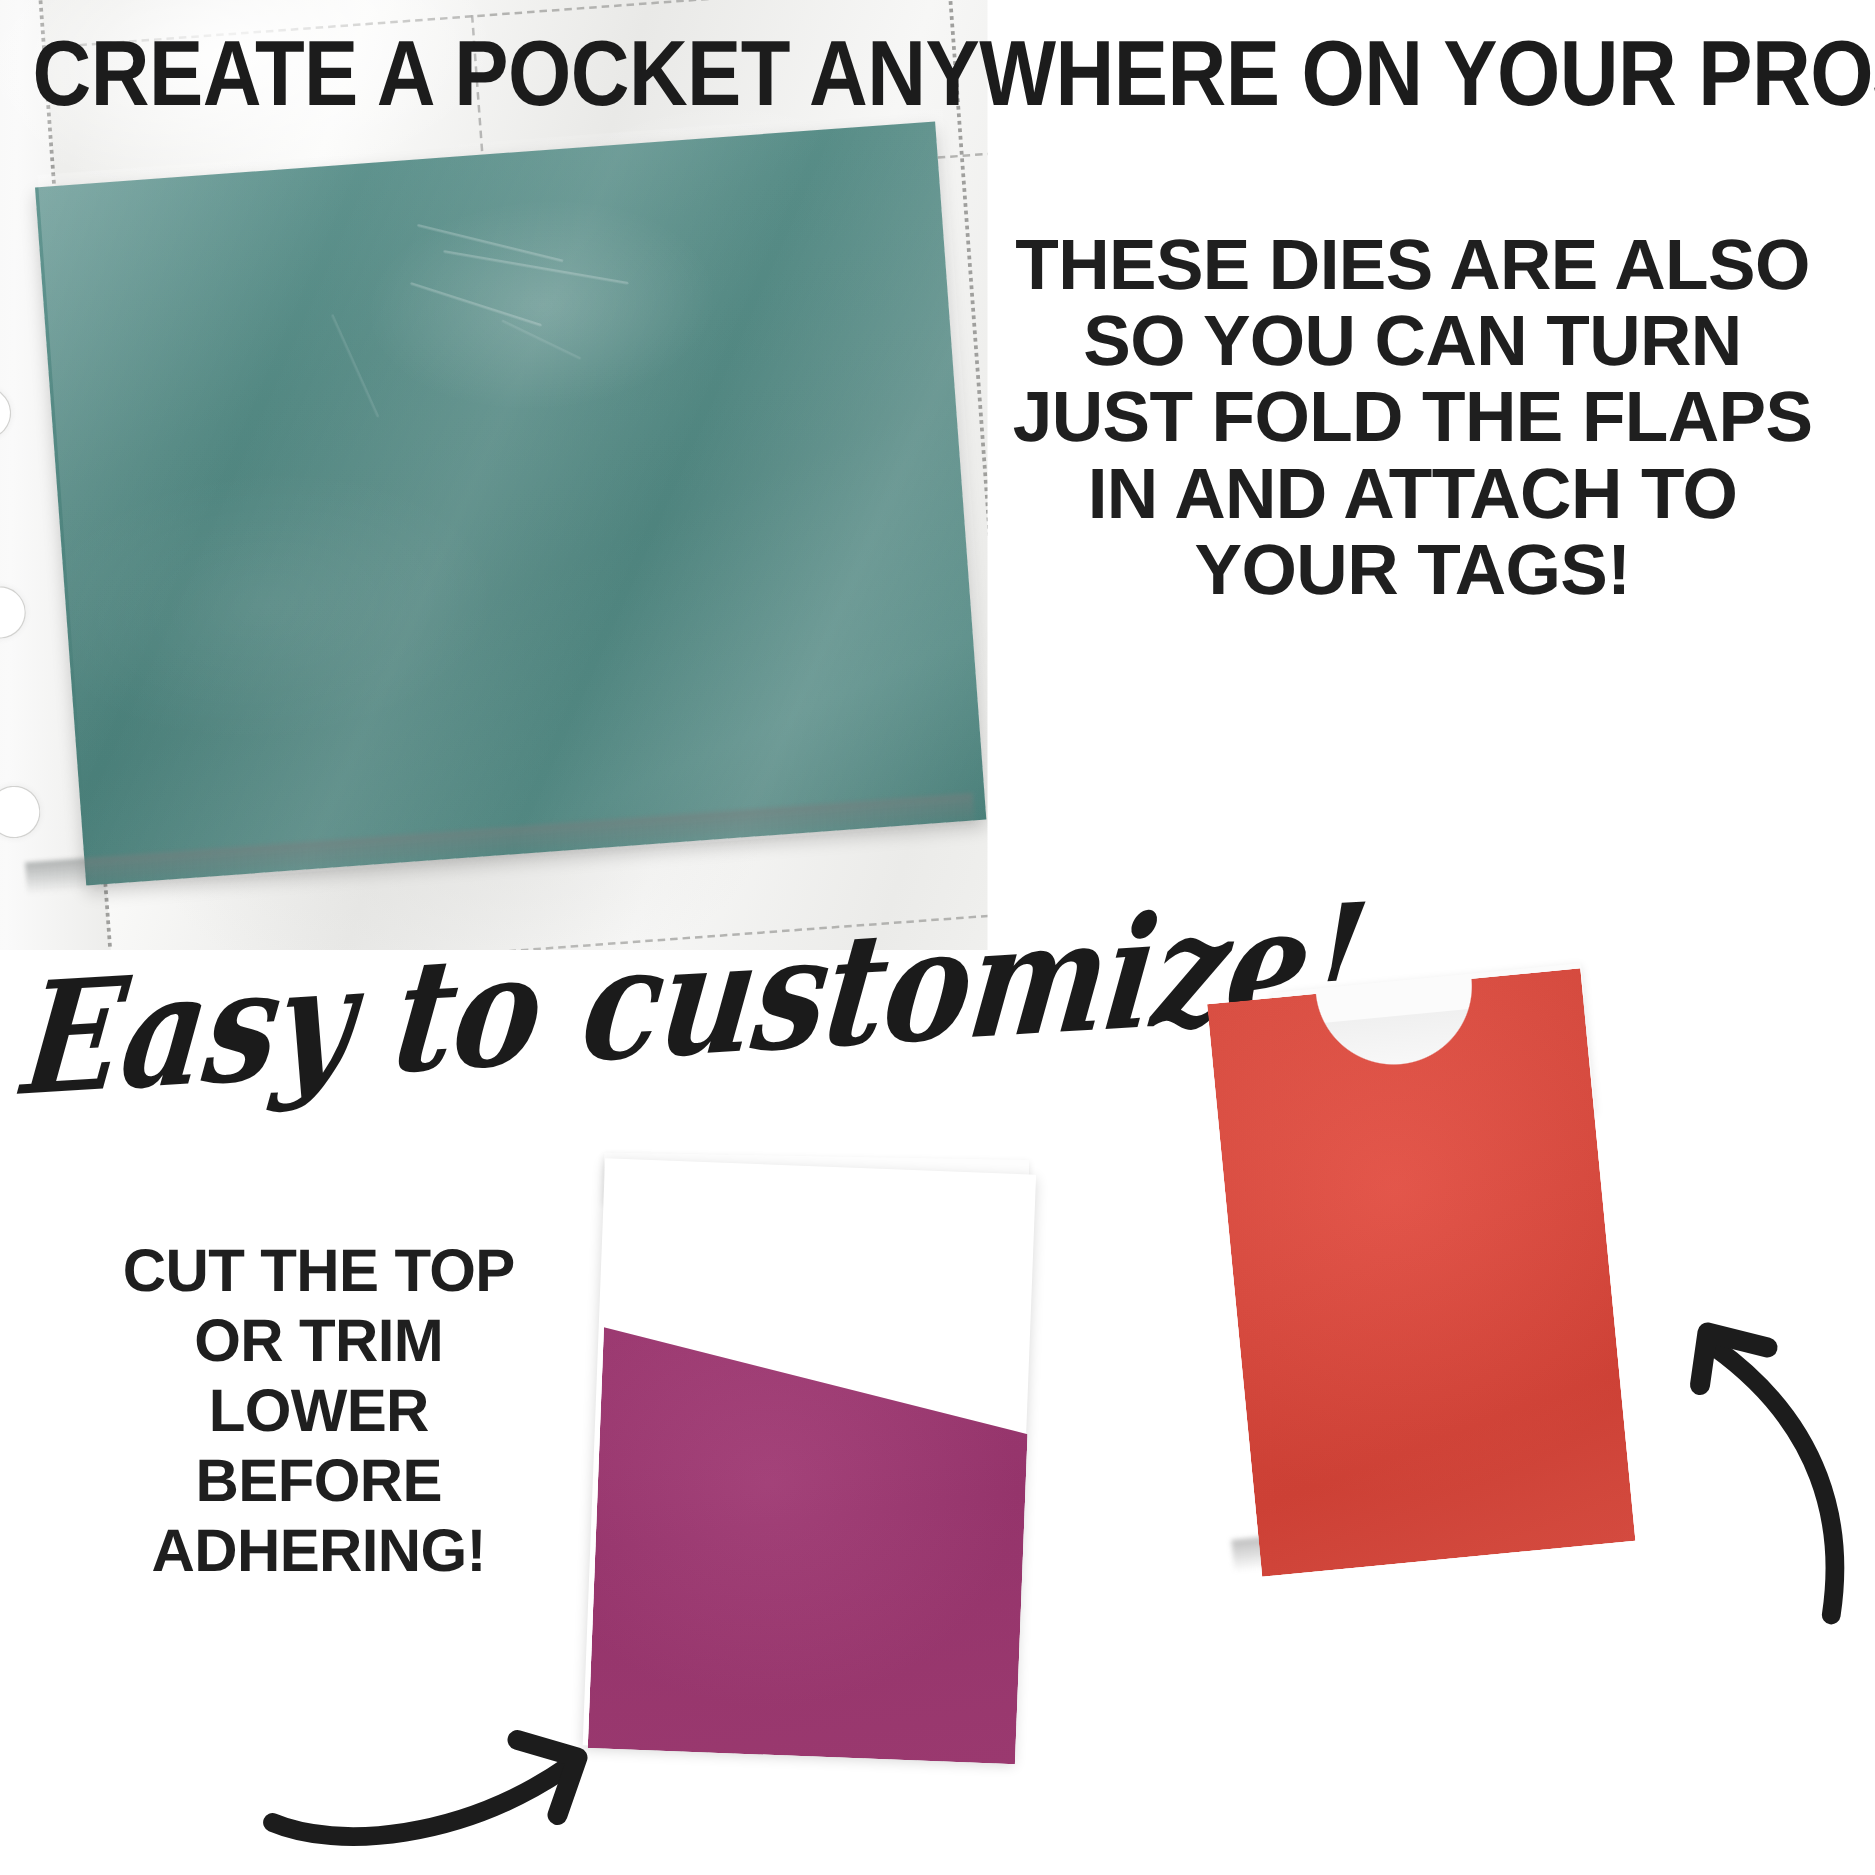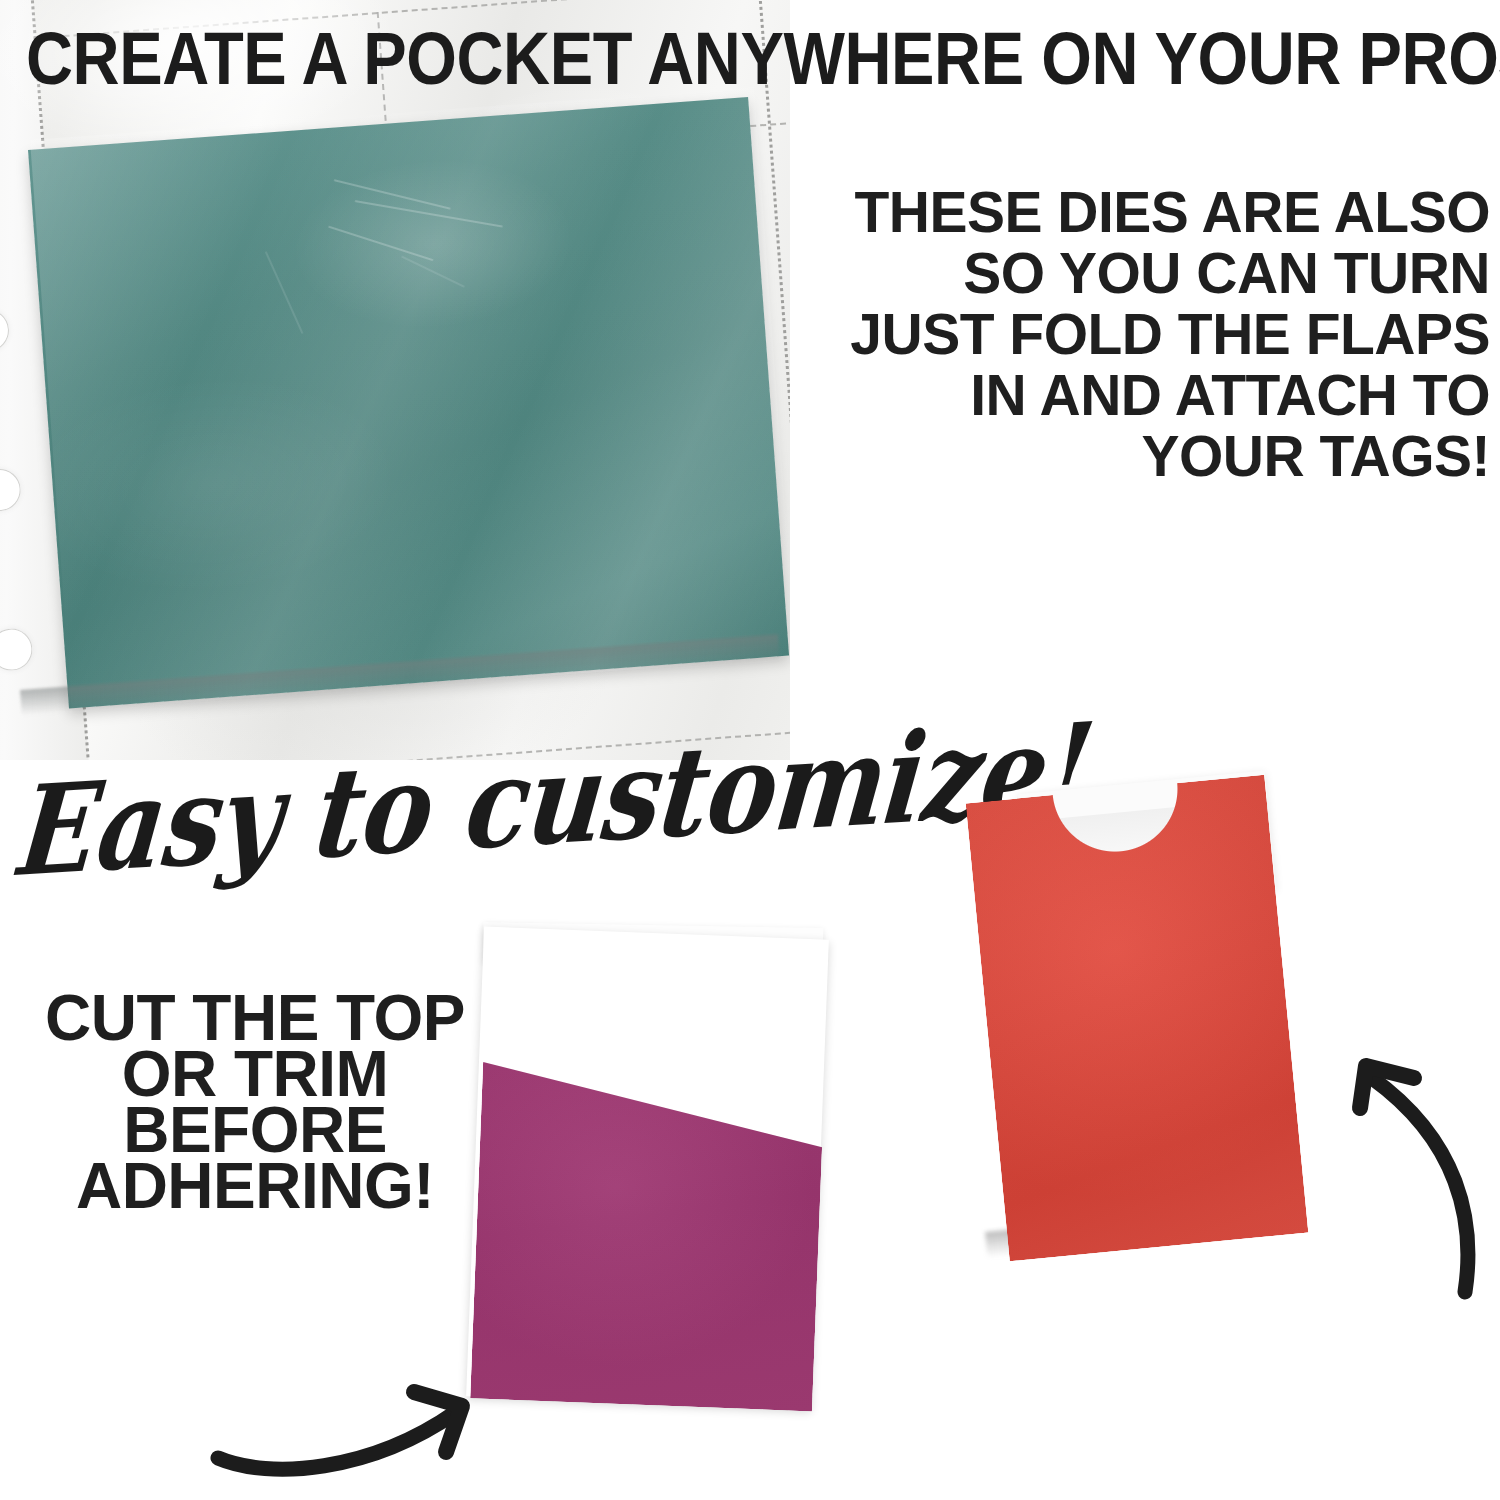--- a/index.html
+++ b/index.html
@@ -98,21 +98,21 @@
     letter-spacing:-0.5px;
     color:#1c1c1c;
     transform:scaleX(.88);
     transform-origin:left top;
     white-space:nowrap;
   }
 
   
   .right-copy{
     position:absolute;left:770px;top:182px;width:720px;
-    text-align:right;
+    text-align:center;
     font-family:"Liberation Sans", sans-serif;
     font-weight:700;
     font-size:57px;
     line-height:61px;
     letter-spacing:-.5px;
     color:#1f1f1f;
   }
   .right-copy div{white-space:nowrap;}
 
   
@@ -129,21 +129,21 @@
     letter-spacing:-1px;
     white-space:nowrap;
   }
 
   
   .left-copy{
     position:absolute;left:30px;top:990px;width:450px;
     text-align:center;
     font-family:"Liberation Sans", sans-serif;
     font-weight:700;
-    font-size:64px;
+    font-size:48px;
     line-height:56px;
     letter-spacing:-.5px;
     color:#1f1f1f;
   }
   .left-copy div{white-space:nowrap;}
 
   
   .photo-magenta{
     position:absolute;left:455px;top:925px;width:400px;height:500px;
   }
@@ -247,20 +247,21 @@
     <div>JUST FOLD THE FLAPS</div>
     <div>IN AND ATTACH TO</div>
     <div>YOUR TAGS!</div>
   </div>
 
   <div class="script">Easy to customize!</div>
 
   <div class="left-copy">
     <div>CUT THE TOP</div>
     <div>OR TRIM</div>
+    <div>LOWER</div>
     <div>BEFORE</div>
     <div>ADHERING!</div>
   </div>
 
   <div class="photo-magenta">
     <div class="mag-white-top"></div>
     <div class="mag-white"></div>
     <div class="mag-color"></div>
   </div>
 

